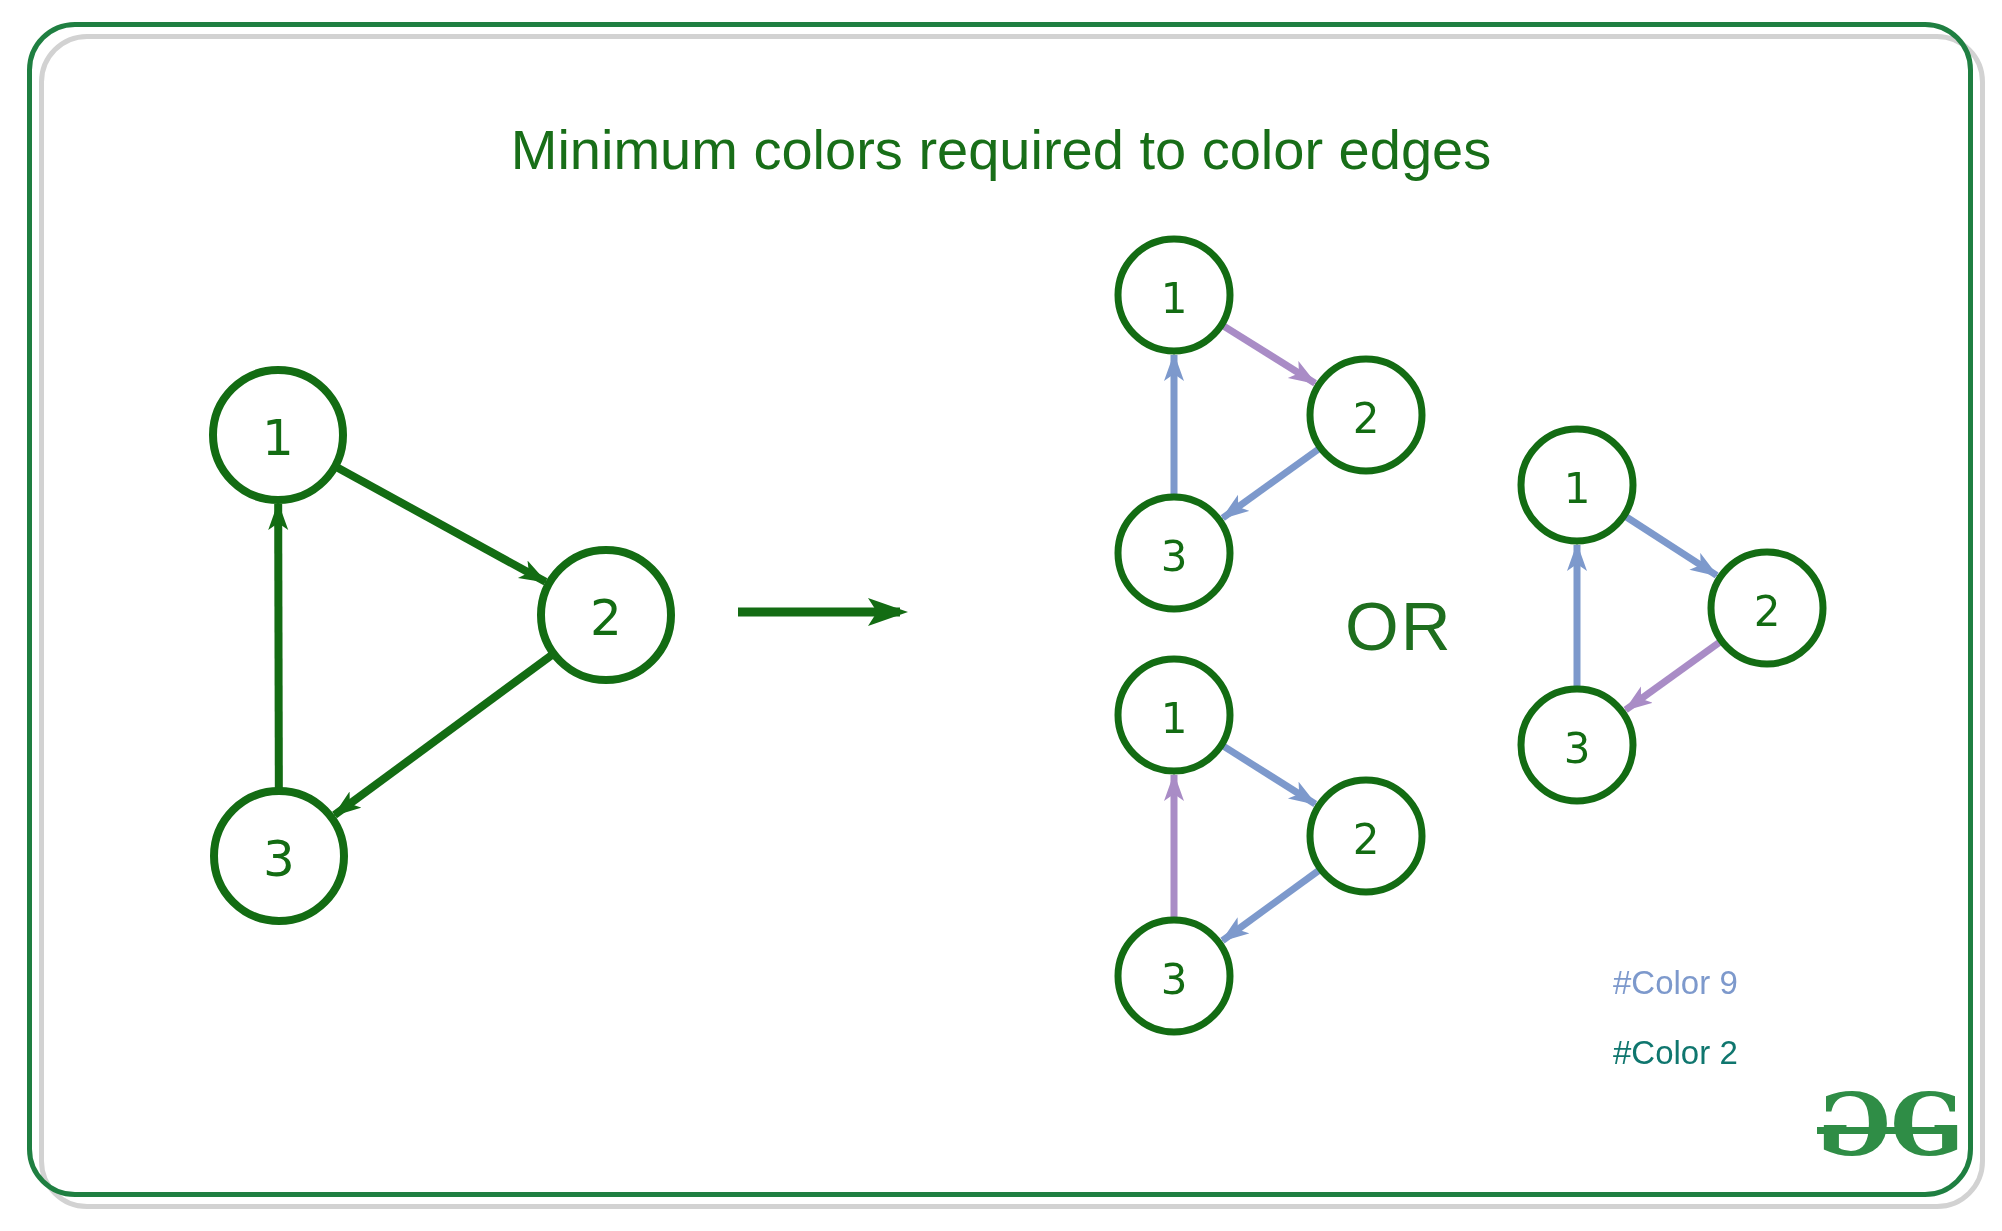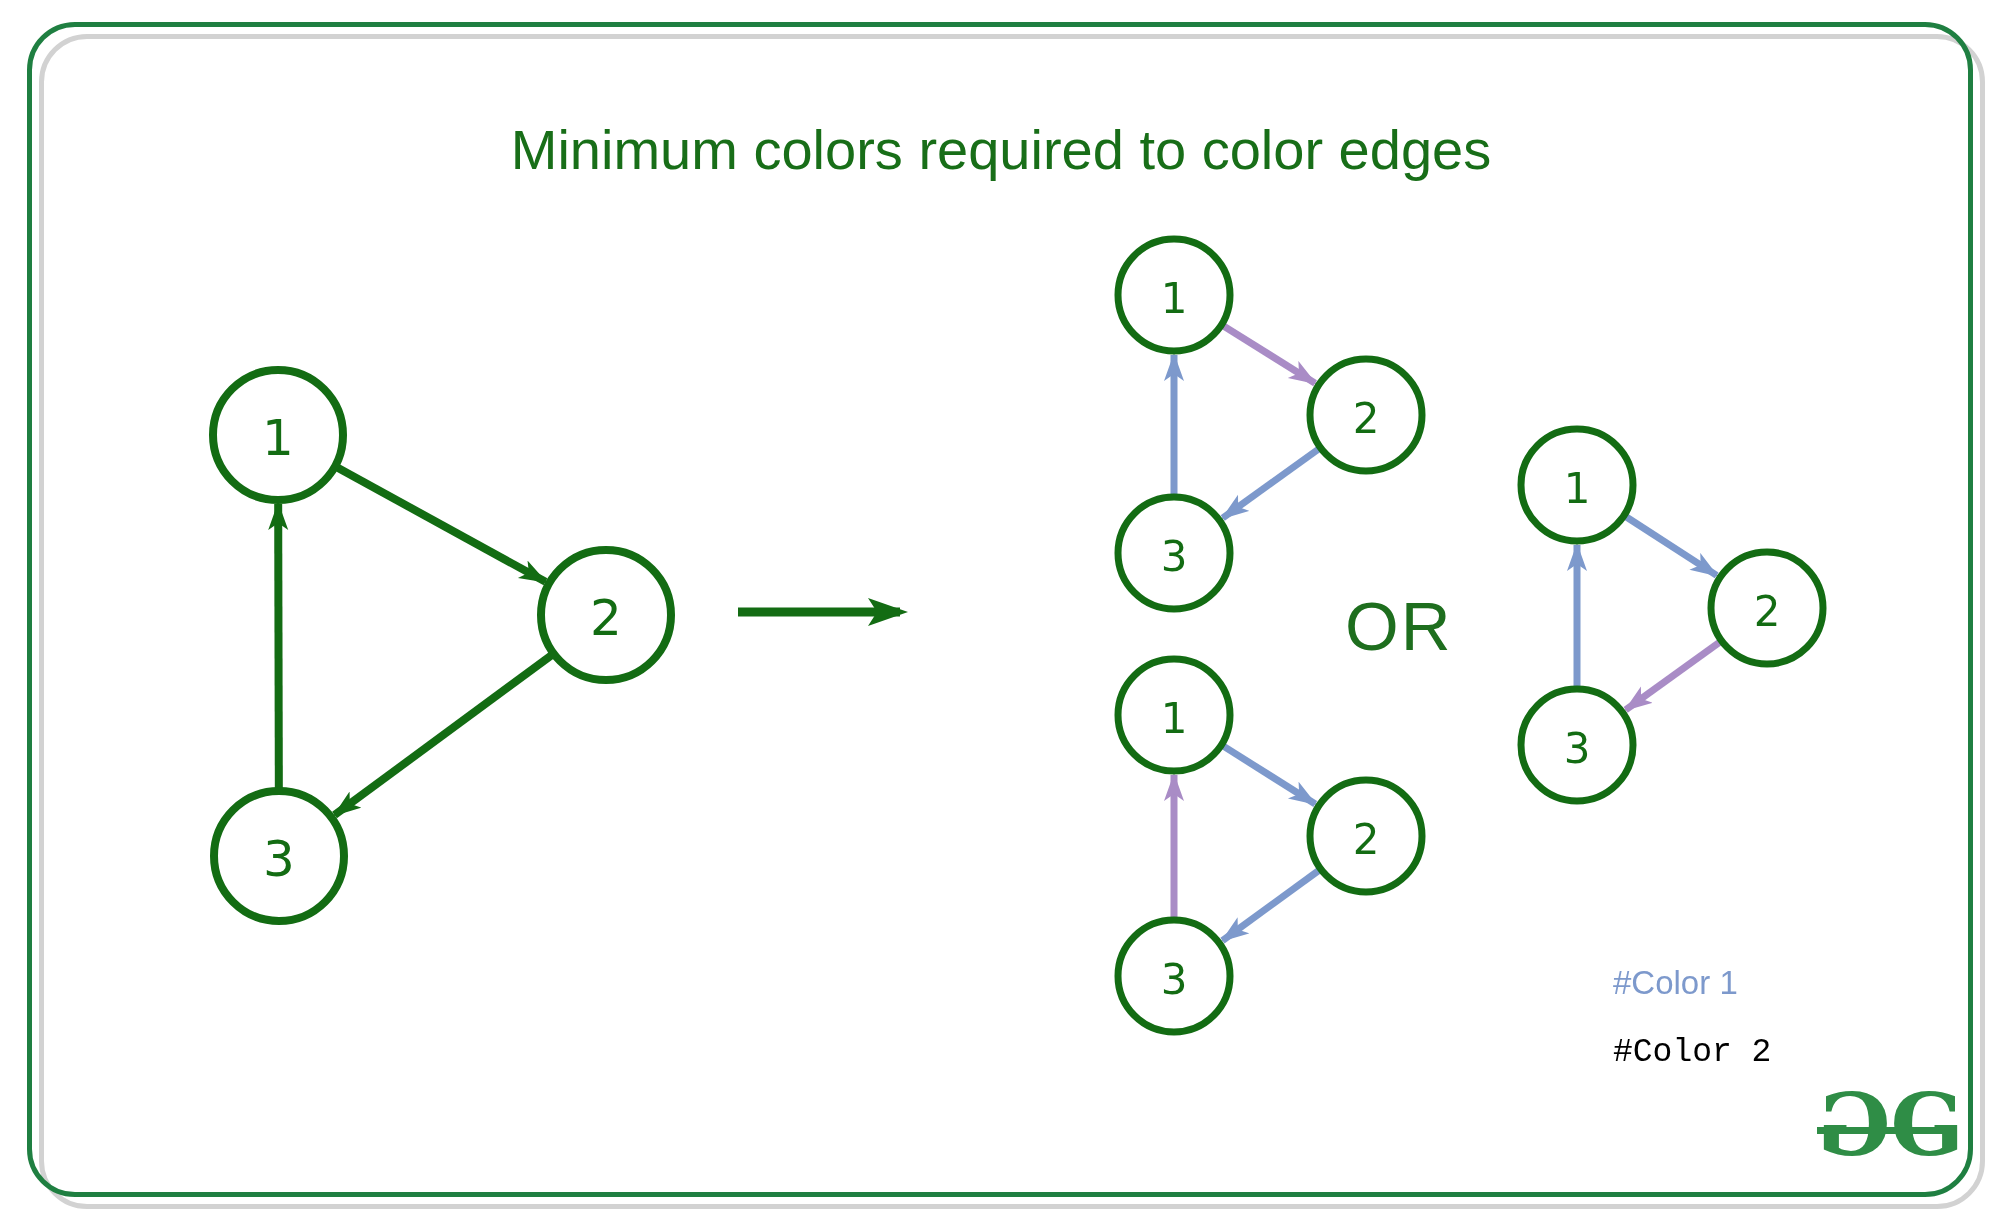--- a/index.html
+++ b/index.html
@@ -159,22 +159,22 @@
         <text x="1767" y="608" text-anchor="middle" dominant-baseline="central" dy="3" fill="#136c13" font-size="42" class="node-label">2</text>
         <circle cx="1577" cy="745" r="56" fill="#ffffff" stroke="#136c13" stroke-width="7"></circle>
         <text x="1577" y="745" text-anchor="middle" dominant-baseline="central" dy="3" fill="#136c13" font-size="42" class="node-label">3</text>
       </g>
       <line x1="738" y1="612" x2="900" y2="612" stroke="#136c13" stroke-width="9" marker-end="url(#arrow-big)"></line>
     </svg>
 
   <div class="or-label">OR</div>
 
   <div class="legend">
-    <div class="legend-item legend-color1" style="color: rgb(125, 153, 204);">#Color 1</div>
-    <div class="legend-item legend-color2" style="color: #000000; font-family: Liberation Mono, monospace;">#Color 2</div>
+    <div class="legend-item legend-color1" style="color: rgb(125, 153, 204);">#Color 9</div>
+    <div class="legend-item legend-color2" style="color: #0f766e;">#Color 2</div>
   </div>
 
   <div class="gfg-logo" style="color: rgb(47, 141, 70);">
     <span class="logo-g flipped">G</span><span class="logo-g">G</span>
     <div class="logo-bar" style="background: rgb(47, 141, 70);"></div>
   </div>
 
 </div>
 
 </body></html>

